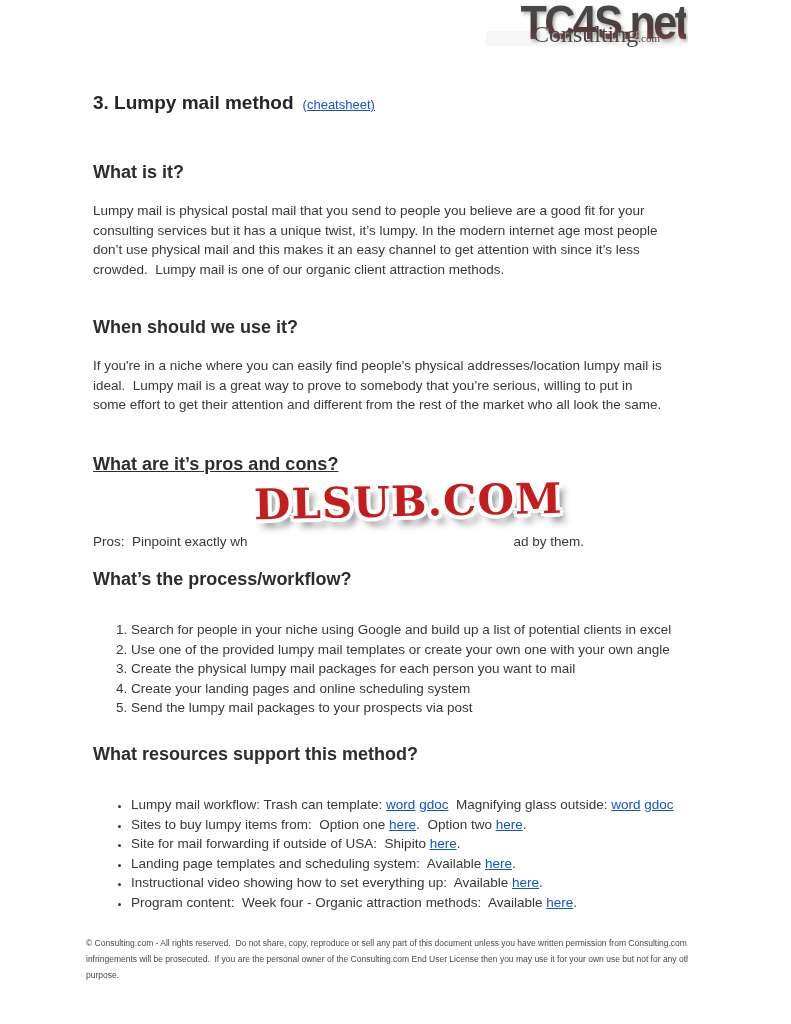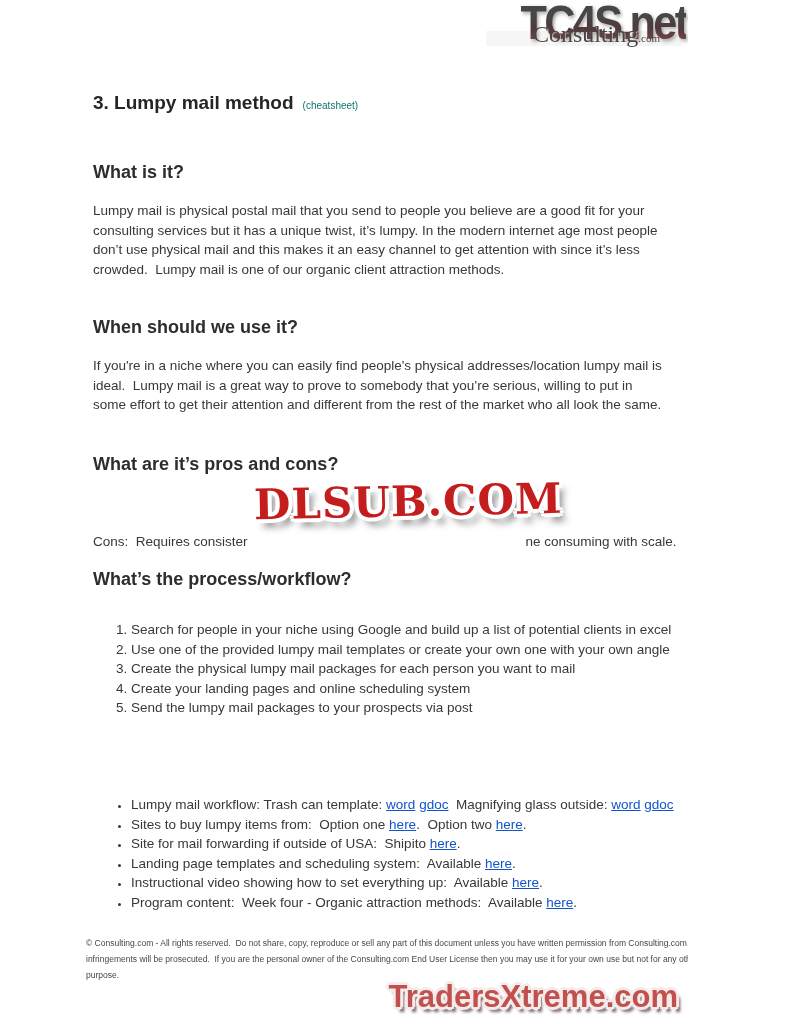--- a/index.html
+++ b/index.html
@@ -24,26 +24,26 @@
   }
   .consulting{
     position:absolute;top:22px;right:28px;
     font-family:"Liberation Serif",serif;font-size:24px;line-height:1;
     color:#474747;text-shadow:1px 1px 0 rgba(255,255,255,.5);white-space:nowrap;
   }
   .consulting .tld{font-size:11px;}
   
   .abs{position:absolute;left:93px;}
   .doc-title{top:92px;font-size:19px;font-weight:bold;color:#252525;white-space:nowrap;}
-  .doc-title .suffix{font-size:10px;font-weight:normal;color:#0f766e;margin-left:9px;}
+  .doc-title .suffix{font-size:13px;font-weight:normal;color:#1d4ed8;margin-left:9px;text-decoration:underline;}
   .sec-h{font-size:18px;font-weight:bold;color:#2d2d2d;margin:0;white-space:pre-wrap;}
   .body-p{width:640px;font-size:13.5px;line-height:19.5px;margin:0;white-space:pre-wrap;color:#383838;}
   .h-what{top:162px;} .p-what{top:201px;}
   .h-when{top:317px;} .p-when{top:356px;}
-  .h-pros{top:454px;} .p-proscons{top:493px;}
+  .h-pros{top:454px;text-decoration:underline;} .p-proscons{top:493px;}
   .h-process{top:569px;} .list-process{top:604px;}
   .h-resources{top:744px;} .list-resources{top:779px;}
   ol,ul{margin:16px;padding:0 0 0 22px;font-size:13.5px;line-height:19.5px;color:#383838;width:640px;}
   li{white-space:pre-wrap;}
   ul li::marker{font-size:11px;}
   a.lnk{color:#1155cc;text-decoration:underline;cursor:pointer;}
   .spacer{display:inline-block;height:1px;}
   .spacer-pros{width:266px;} .spacer-cons{width:278px;}
   
   .dlsub{
@@ -86,41 +86,41 @@
 don’t use physical mail and this makes it an easy channel to get attention with since it’s less
 crowded.  Lumpy mail is one of our organic client attraction methods.</p>
 
   <h3 class="abs sec-h h-when">When should we use it?</h3>
   <p class="abs body-p p-when">If you're in a niche where you can easily find people's physical addresses/location lumpy mail is
 ideal.  Lumpy mail is a great way to prove to somebody that you’re serious, willing to put in
 some effort to get their attention and different from the rest of the market who all look the same.</p>
 
   <h3 class="abs sec-h h-pros">What are it’s pros and cons?</h3>
   <div class="abs body-p p-proscons">
-    <div><span>Cons:  Requires consister</span><span class="spacer spacer-cons"></span><span>ne consuming with scale.</span></div>
+    <div><span>Pros:  Pinpoint exactly wh</span><span class="spacer spacer-pros"></span><span>ad by them.</span></div>
   </div>
 
   <div class="dlsub">DLSUB.COM</div>
 
   <h3 class="abs sec-h h-process">What’s the process/workflow?</h3>
   <ol class="abs list-process">
     <li>Search for people in your niche using Google and build up a list of potential clients in excel</li>
     <li>Use one of the provided lumpy mail templates or create your own one with your own angle</li>
     <li>Create the physical lumpy mail packages for each person you want to mail</li>
     <li>Create your landing pages and online scheduling system</li>
     <li>Send the lumpy mail packages to your prospects via post</li>
   </ol>
 
+  <h3 class="abs sec-h h-resources">What resources support this method?</h3>
   <ul class="abs list-resources">
     <li><span>Lumpy mail workflow: Trash can template: </span><a class="lnk" href="#">word</a><span> </span><a class="lnk" href="#">gdoc</a><span>  Magnifying glass outside: </span><a class="lnk" href="#">word</a><span> </span><a class="lnk" href="#">gdoc</a></li>
     <li><span>Sites to buy lumpy items from:  Option one </span><a class="lnk" href="#">here</a><span>.  Option two </span><a class="lnk" href="#">here</a><span>.</span></li>
     <li><span>Site for mail forwarding if outside of USA:  Shipito </span><a class="lnk" href="#">here</a><span>.</span></li>
     <li><span>Landing page templates and scheduling system:  Available </span><a class="lnk" href="#">here</a><span>.</span></li>
     <li><span>Instructional video showing how to set everything up:  Available </span><a class="lnk" href="#">here</a><span>.</span></li>
     <li><span>Program content:  Week four - Organic attraction methods:  Available </span><a class="lnk" href="#">here</a><span>.</span></li>
   </ul>
 
   <div class="footer">© Consulting.com - All rights reserved.  Do not share, copy, reproduce or sell any part of this document unless you have written permission from Consulting.com.  All
 infringements will be prosecuted.  If you are the personal owner of the Consulting.com End User License then you may use it for your own use but not for any other purpose.</div>
 
-  <div class="traders">TradersXtreme.com</div>
 
 </div>
 
 </body></html>

